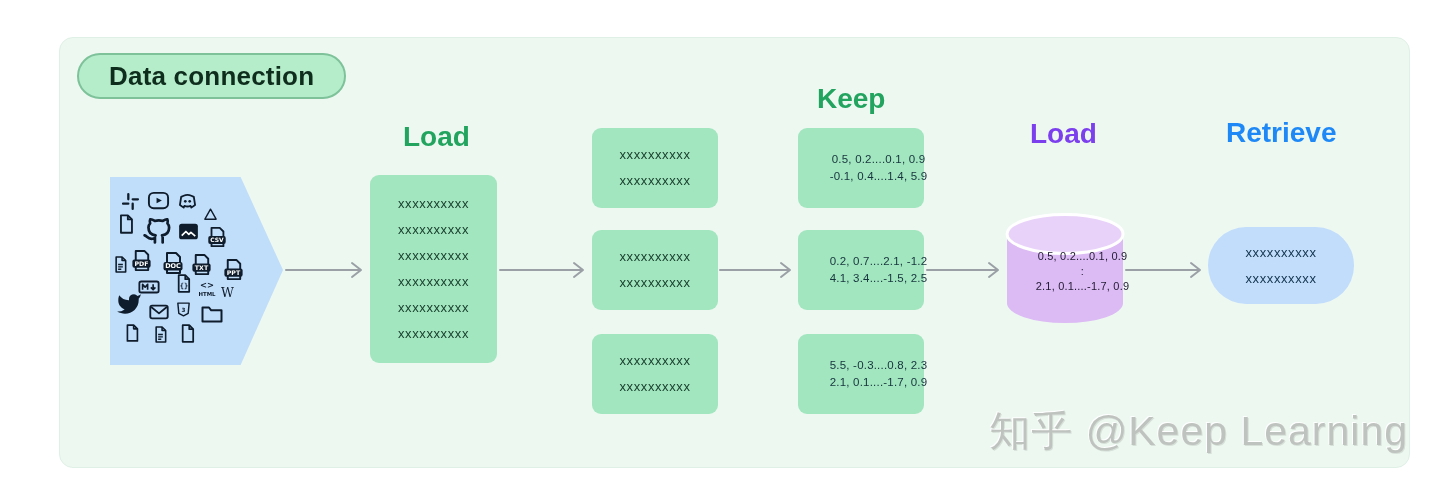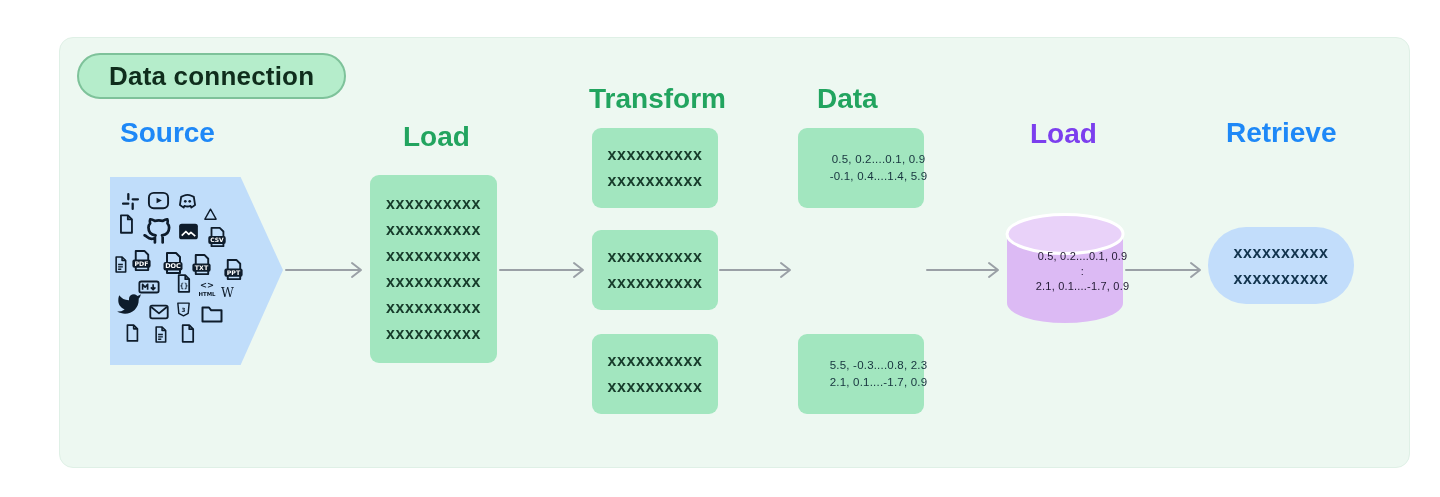--- a/index.html
+++ b/index.html
@@ -30,21 +30,21 @@
     text-decoration:underline;
   }
   .src-icon { position:absolute; display:block; line-height:0; }
   .src-icon svg { display:block; }
 
   .green-box {
     position:absolute; background:var(--box-green,#a2e6bf); border-radius:9px;
     display:flex; flex-direction:column; align-items:center; justify-content:center;
   }
   .x-line {
-    font-size:16px; font-weight:700; color:var(--text-dark,#173c2b);
+    font-size:13px; font-weight:400; color:var(--text-dark,#173c2b);
     letter-spacing:0.6px; line-height:26px; white-space:nowrap;text-align:right;
   }
   .num-line {
     font-size:11.5px; font-weight:500; color:#16333d;
     line-height:17px; white-space:nowrap; letter-spacing:0.2px;margin-left:35px;
   }
 
   .load-box { left:370px; top:175px; width:127px; height:188px; }
   .tf-box   { left:592px; width:126px; height:80px; }
   .em-box   { left:798px; width:126px; height:80px; }
@@ -76,24 +76,22 @@
 </head>
 <body>
 
 <div class="page">
   <div class="card"></div>
 
   <div class="pill">
     <span>Data connection</span>
   </div>
 
-  <div class="stage-label lbl-blue" style="left:120px; top:117px;">Source</div>
   <div class="stage-label lbl-green" style="left:403px; top:121px;">Load</div>
-  <div class="stage-label lbl-green" style="left:589px; top:83px;">Transform</div>
-  <div class="stage-label lbl-green" style="left:817px; top:83px;">Data</div>
+  <div class="stage-label lbl-green" style="left:817px; top:83px;">Keep</div>
   <div class="stage-label lbl-purple" style="left:1030px; top:118px;">Load</div>
   <div class="stage-label lbl-blue" style="left:1226px; top:117px;text-align:center;">Retrieve</div>
 
   <div class="source-shape" id="source-shape">
       <span class="src-icon" style="left: 10px; top: 14px;">
         <svg width="21" height="21" viewBox="0 0 24 24">
           <g stroke="#0e1c2b" stroke-width="2.6" stroke-linecap="round">
             <path d="M9.5 3.5v6"></path>
             <path d="M14.5 14.5v6"></path>
             <path d="M3.5 14.5h6"></path>
@@ -272,20 +270,24 @@
     <span class="x-line">xxxxxxxxxx</span>
   </div>
   <div class="green-box tf-box row3">
     <span class="x-line">xxxxxxxxxx</span>
     <span class="x-line">xxxxxxxxxx</span>
   </div>
 
   <div class="green-box em-box row1">
     <span class="num-line">0.5, 0.2....0.1, 0.9</span>
     <span class="num-line">-0.1, 0.4....1.4, 5.9</span>
+  </div>
+  <div class="green-box em-box row2">
+    <span class="num-line">0.2, 0.7....2.1, -1.2</span>
+    <span class="num-line">4.1, 3.4....-1.5, 2.5</span>
   </div>
   <div class="green-box em-box row3">
     <span class="num-line">5.5, -0.3....0.8, 2.3</span>
     <span class="num-line">2.1, 0.1....-1.7, 0.9</span>
   </div>
 
   <div class="store-wrap">
     <svg width="120" height="112" viewBox="0 0 120 112">
       <path d="M2 21 L2 90 A58 20 0 0 0 118 90 L118 21 Z" fill="var(--cylinder-purple,#dcbaf4)"></path>
       <ellipse cx="60" cy="21" rx="58" ry="19.5" fill="var(--cylinder-purple-top,#e9d2f9)" stroke="#ffffff" stroke-width="3"></ellipse>
@@ -320,13 +322,14 @@
           <path d="M927 270 H997"></path>
           <path d="M989 263 L998 270 L989 277"></path>
         </g>
       <g>
           <path d="M1126 270 H1199"></path>
           <path d="M1191 263 L1200 270 L1191 277"></path>
         </g>
     </g>
   </svg>
 
+  <div class="watermark">知乎 @Keep Learning</div>
 </div>
 
 </body></html>

